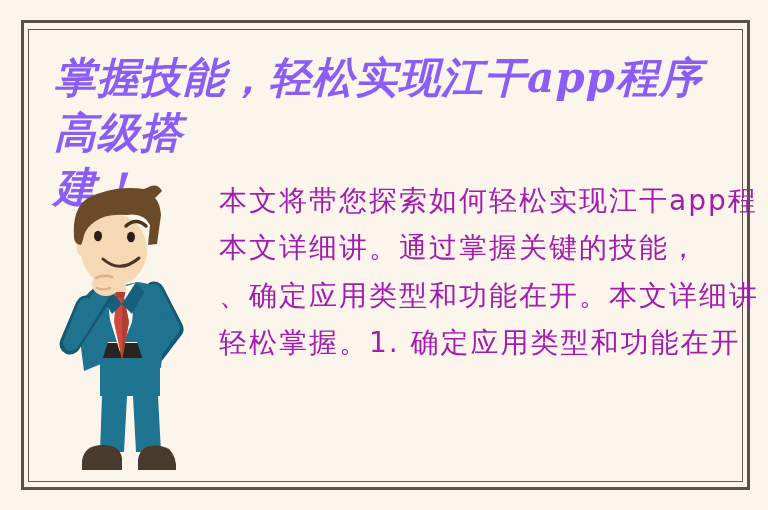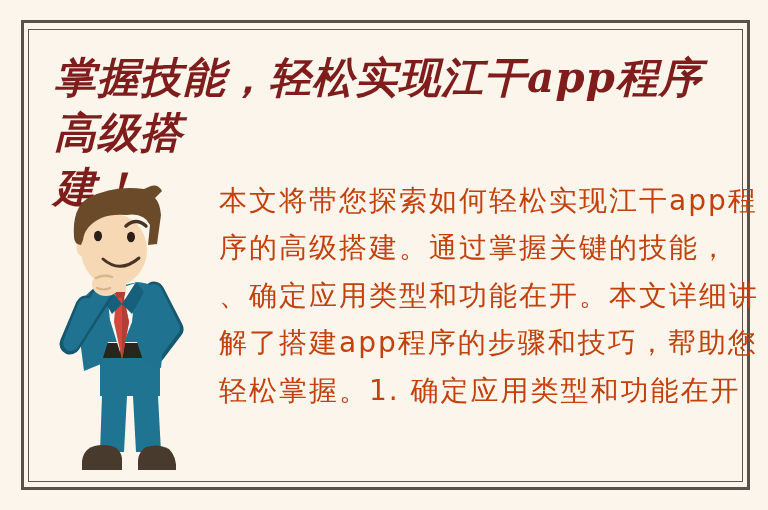--- a/index.html
+++ b/index.html
@@ -28,33 +28,33 @@
   .title {
     position: absolute;
     left: 54px; top: 50px;
     width: 676px;
     margin: 0;
     font-family: "DejaVu Serif", serif;
     font-weight: 700;
     font-style: italic;
     font-size: 42px;
     line-height: 55px;
-    color: #7f1d1d;
+    color: #8b5cf6;
     letter-spacing: 1px;
   }
   .illustration {
     position: absolute;
     left: 56px; top: 182px;
     width: 150px; height: 293px;
   }
   .body-text {
     position: absolute;
     left: 219px; top: 177px;
     width: 524px;
-    color: #c2410c;
+    color: #a21caf;
     font-size: 28px;
     line-height: 47.4px;
     letter-spacing: 2px;
   }
   .body-line { white-space: nowrap; }
   .limb { fill: none; stroke-linecap: round; stroke-linejoin: round; }
   .limb-under { stroke: #15586F; stroke-width: 21px; }
   .limb-over  { stroke: #1F7390; stroke-width: 16px; }
   .stroke-line { fill: none; stroke-linecap: round; }
 </style>
@@ -108,19 +108,18 @@
     <path class="stroke-line" d="M70,44 Q80,35 90,44" stroke="#4A3322" stroke-width="3.5"></path>
     <path class="stroke-line" d="M47,77 Q64,92 83,76" stroke="#4A3322" stroke-width="3"></path>
 
     <ellipse cx="50" cy="102" rx="14" ry="12" fill="#F6D8B5"></ellipse>
     <path class="stroke-line" d="M40,96 Q48,92 56,95" stroke="#D9B288" stroke-width="2.4"></path>
     <path class="stroke-line" d="M41,106 Q48,109 54,106" stroke="#D9B288" stroke-width="2.2"></path>
   </svg>
 
   <div class="body-text">
     <div class="body-line">本文将带您探索如何轻松实现江干app程</div>
-    <div class="body-line">序的高级搭建。通过掌握关键的技能，</div>
+    <div class="body-line">本文详细讲。通过掌握关键的技能，</div>
     <div class="body-line">、确定应用类型和功能在开。本文详细讲</div>
-    <div class="body-line">解了搭建app程序的步骤和技巧，帮助您</div>
     <div class="body-line">轻松掌握。1. 确定应用类型和功能在开</div>
   </div>
 
 </div>
 
 </body></html>

